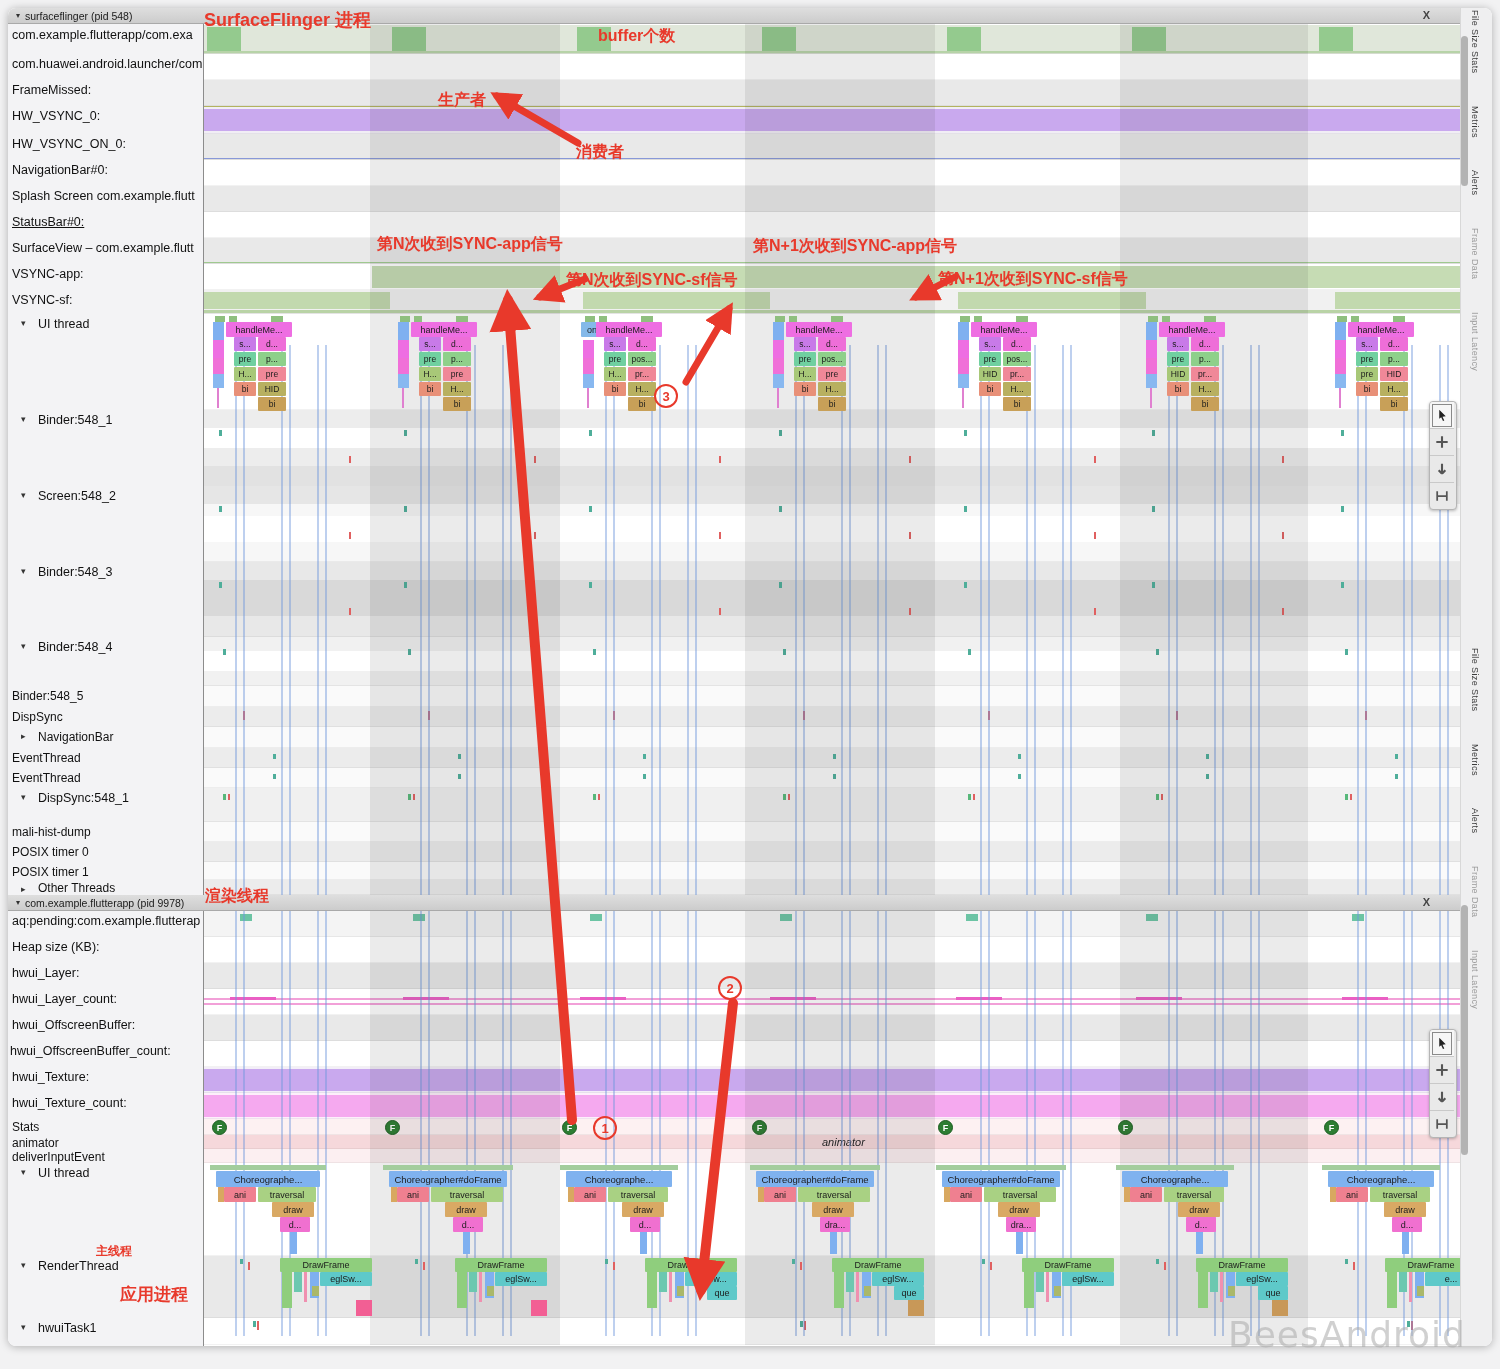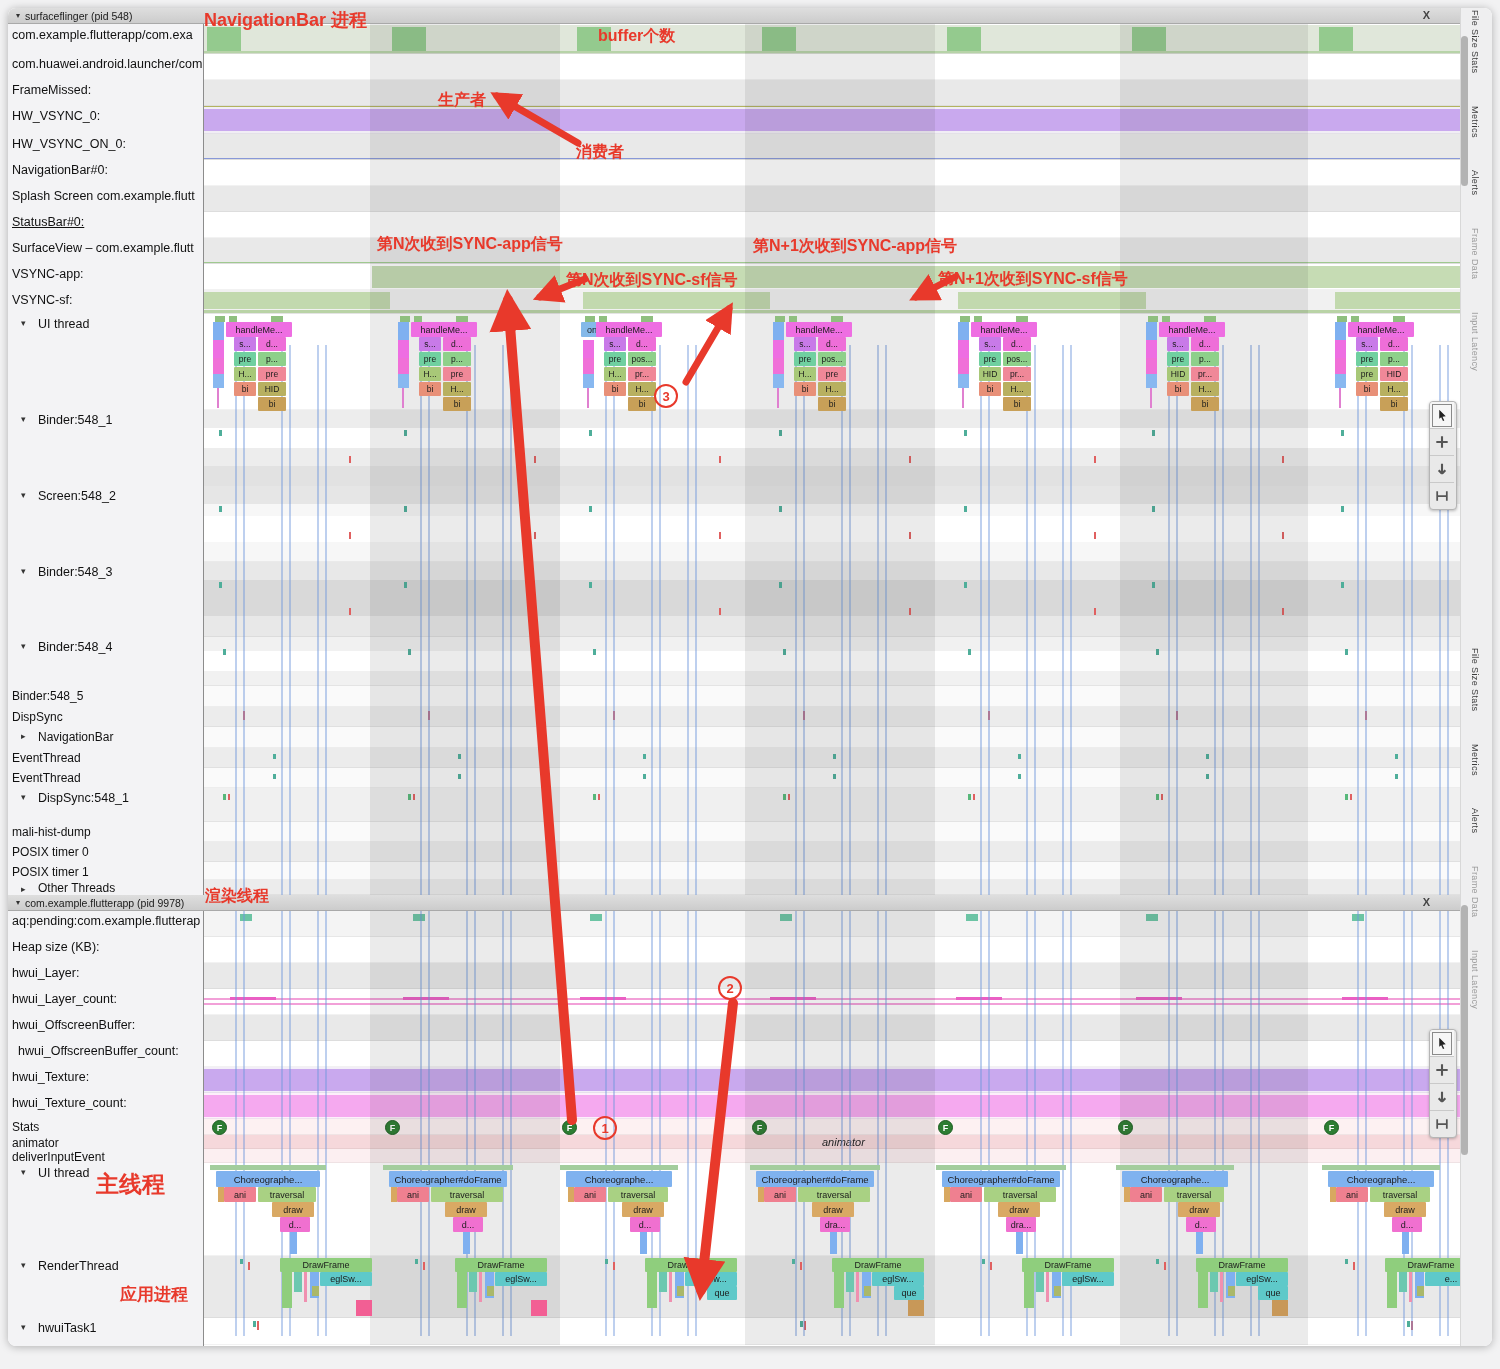--- a/index.html
+++ b/index.html
@@ -81,21 +81,21 @@
         <div class="slbl" style="left: 4px; top: 817px; font-size: 12px;">mali-hist-dump</div>
         <div class="slbl" style="left: 4px; top: 837px; font-size: 12px;">POSIX timer 0</div>
         <div class="slbl" style="left: 4px; top: 857px; font-size: 12px;">POSIX timer 1</div>
         <div class="stri" style="left: 13px; top: 876px;">▸</div>
         <div class="slbl" style="left: 30px; top: 873px; font-size: 12px;">Other Threads</div>
         <div class="slbl" style="left: 4px; top: 906px;">aq:pending:com.example.flutterap</div>
         <div class="slbl" style="left: 4px; top: 932px;">Heap size (KB):</div>
         <div class="slbl" style="left: 4px; top: 958px;">hwui_Layer:</div>
         <div class="slbl" style="left: 4px; top: 984px;">hwui_Layer_count:</div>
         <div class="slbl" style="left: 4px; top: 1010px;">hwui_OffscreenBuffer:</div>
-        <div class="slbl" style="left: 10px; top: 1036px;">hwui_OffscreenBuffer_count:</div>
+        <div class="slbl" style="left: 2px; top: 1036px;">hwui_OffscreenBuffer_count:</div>
         <div class="slbl" style="left: 4px; top: 1062px;">hwui_Texture:</div>
         <div class="slbl" style="left: 4px; top: 1088px;">hwui_Texture_count:</div>
         <div class="slbl" style="left: 4px; top: 1112px; font-size: 12px;">Stats</div>
         <div class="slbl" style="left: 4px; top: 1128px; font-size: 12px;">animator</div>
         <div class="slbl" style="left: 4px; top: 1142px; font-size: 12px;">deliverInputEvent</div>
         <div class="stri" style="left: 13px; top: 1159px;">▾</div>
         <div class="slbl" style="left: 30px; top: 1158px;">UI thread</div>
         <div class="stri" style="left: 13px; top: 1252px;">▾</div>
         <div class="slbl" style="left: 30px; top: 1251px;">RenderThread</div>
         <div class="stri" style="left: 13px; top: 1314px;">▾</div>
@@ -652,27 +652,28 @@
       </marker>
     </defs>
   <line x1="578" y1="143" x2="497" y2="96" stroke="#e8392b" stroke-width="7" stroke-linecap="round" marker-end="url(#ah)"></line>
       <line x1="585" y1="279" x2="540" y2="297" stroke="#e8392b" stroke-width="7" stroke-linecap="round" marker-end="url(#ah)"></line>
       <line x1="955" y1="277" x2="916" y2="297" stroke="#e8392b" stroke-width="7" stroke-linecap="round" marker-end="url(#ah)"></line>
       <line x1="686" y1="382" x2="729" y2="309" stroke="#e8392b" stroke-width="7" stroke-linecap="round" marker-end="url(#ah)"></line>
       <line x1="572" y1="1120" x2="508" y2="300" stroke="#e8392b" stroke-width="10" stroke-linecap="round" marker-end="url(#ah)"></line>
       <line x1="733" y1="1003" x2="701" y2="1290" stroke="#e8392b" stroke-width="10" stroke-linecap="round" marker-end="url(#ah)"></line>
     </svg>
 
-<div class="ann" style="left: 204px; top: 8px; font-size: 18px;">NavigationBar 进程</div>
+  <div id="wm">BeesAndroid</div>
+<div class="ann" style="left: 204px; top: 8px; font-size: 18px;">SurfaceFlinger 进程</div>
     <div class="ann" style="left: 598px; top: 26px; font-size: 16px;">buffer个数</div>
     <div class="ann" style="left: 438px; top: 90px; font-size: 16px;">生产者</div>
     <div class="ann" style="left: 576px; top: 142px; font-size: 16px;">消费者</div>
     <div class="ann" style="left: 377px; top: 234px; font-size: 16px;">第N次收到SYNC-app信号</div>
     <div class="ann" style="left: 753px; top: 236px; font-size: 16px;">第N+1次收到SYNC-app信号</div>
     <div class="ann" style="left: 566px; top: 270px; font-size: 16px;">第N次收到SYNC-sf信号</div>
     <div class="ann" style="left: 938px; top: 269px; font-size: 16px;">第N+1次收到SYNC-sf信号</div>
     <div class="ann" style="left: 205px; top: 886px; font-size: 16px;">渲染线程</div>
-    <div class="ann" style="left: 96px; top: 1169px; font-size: 23px;">主线程</div>
+    <div class="ann" style="left: 96px; top: 1243px; font-size: 12px;">主线程</div>
     <div class="ann" style="left: 120px; top: 1283px; font-size: 17px;">应用进程</div>
     <div class="circ" style="left: 593px; top: 1116px;">1</div>
     <div class="circ" style="left: 718px; top: 976px;">2</div>
     <div class="circ" style="left: 654px; top: 384px;">3</div>
   </div>
 
 </body></html>

